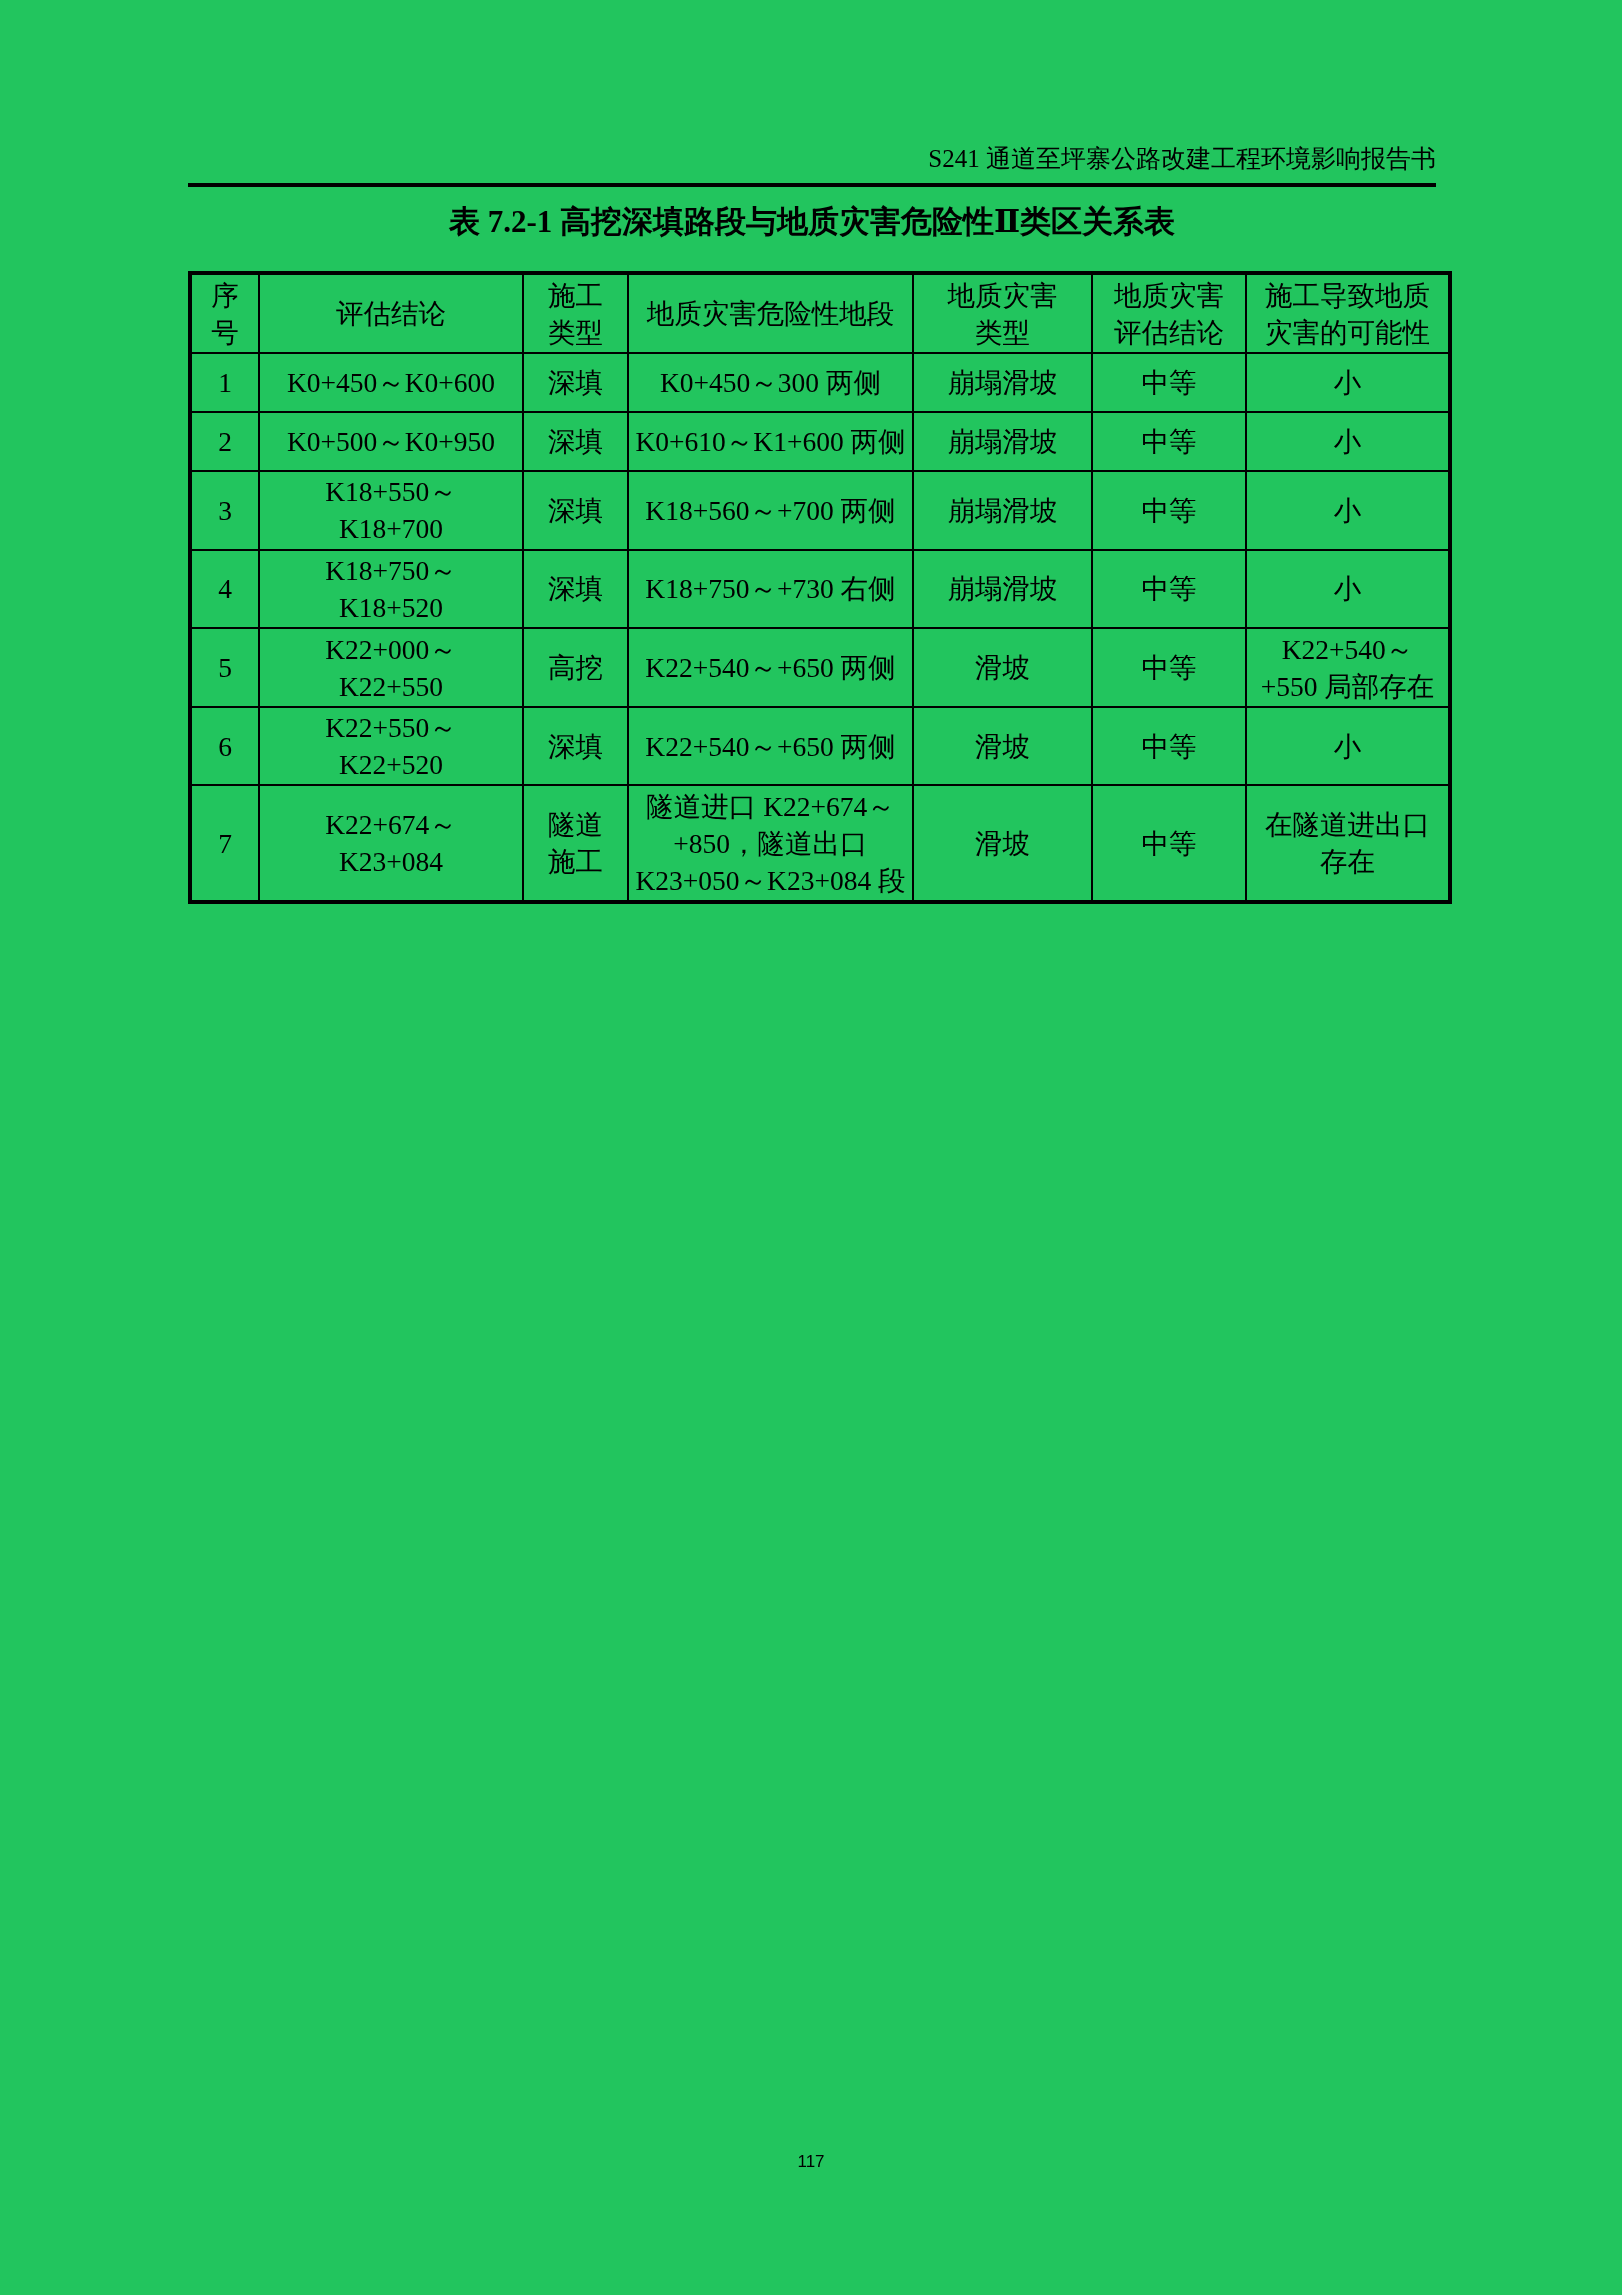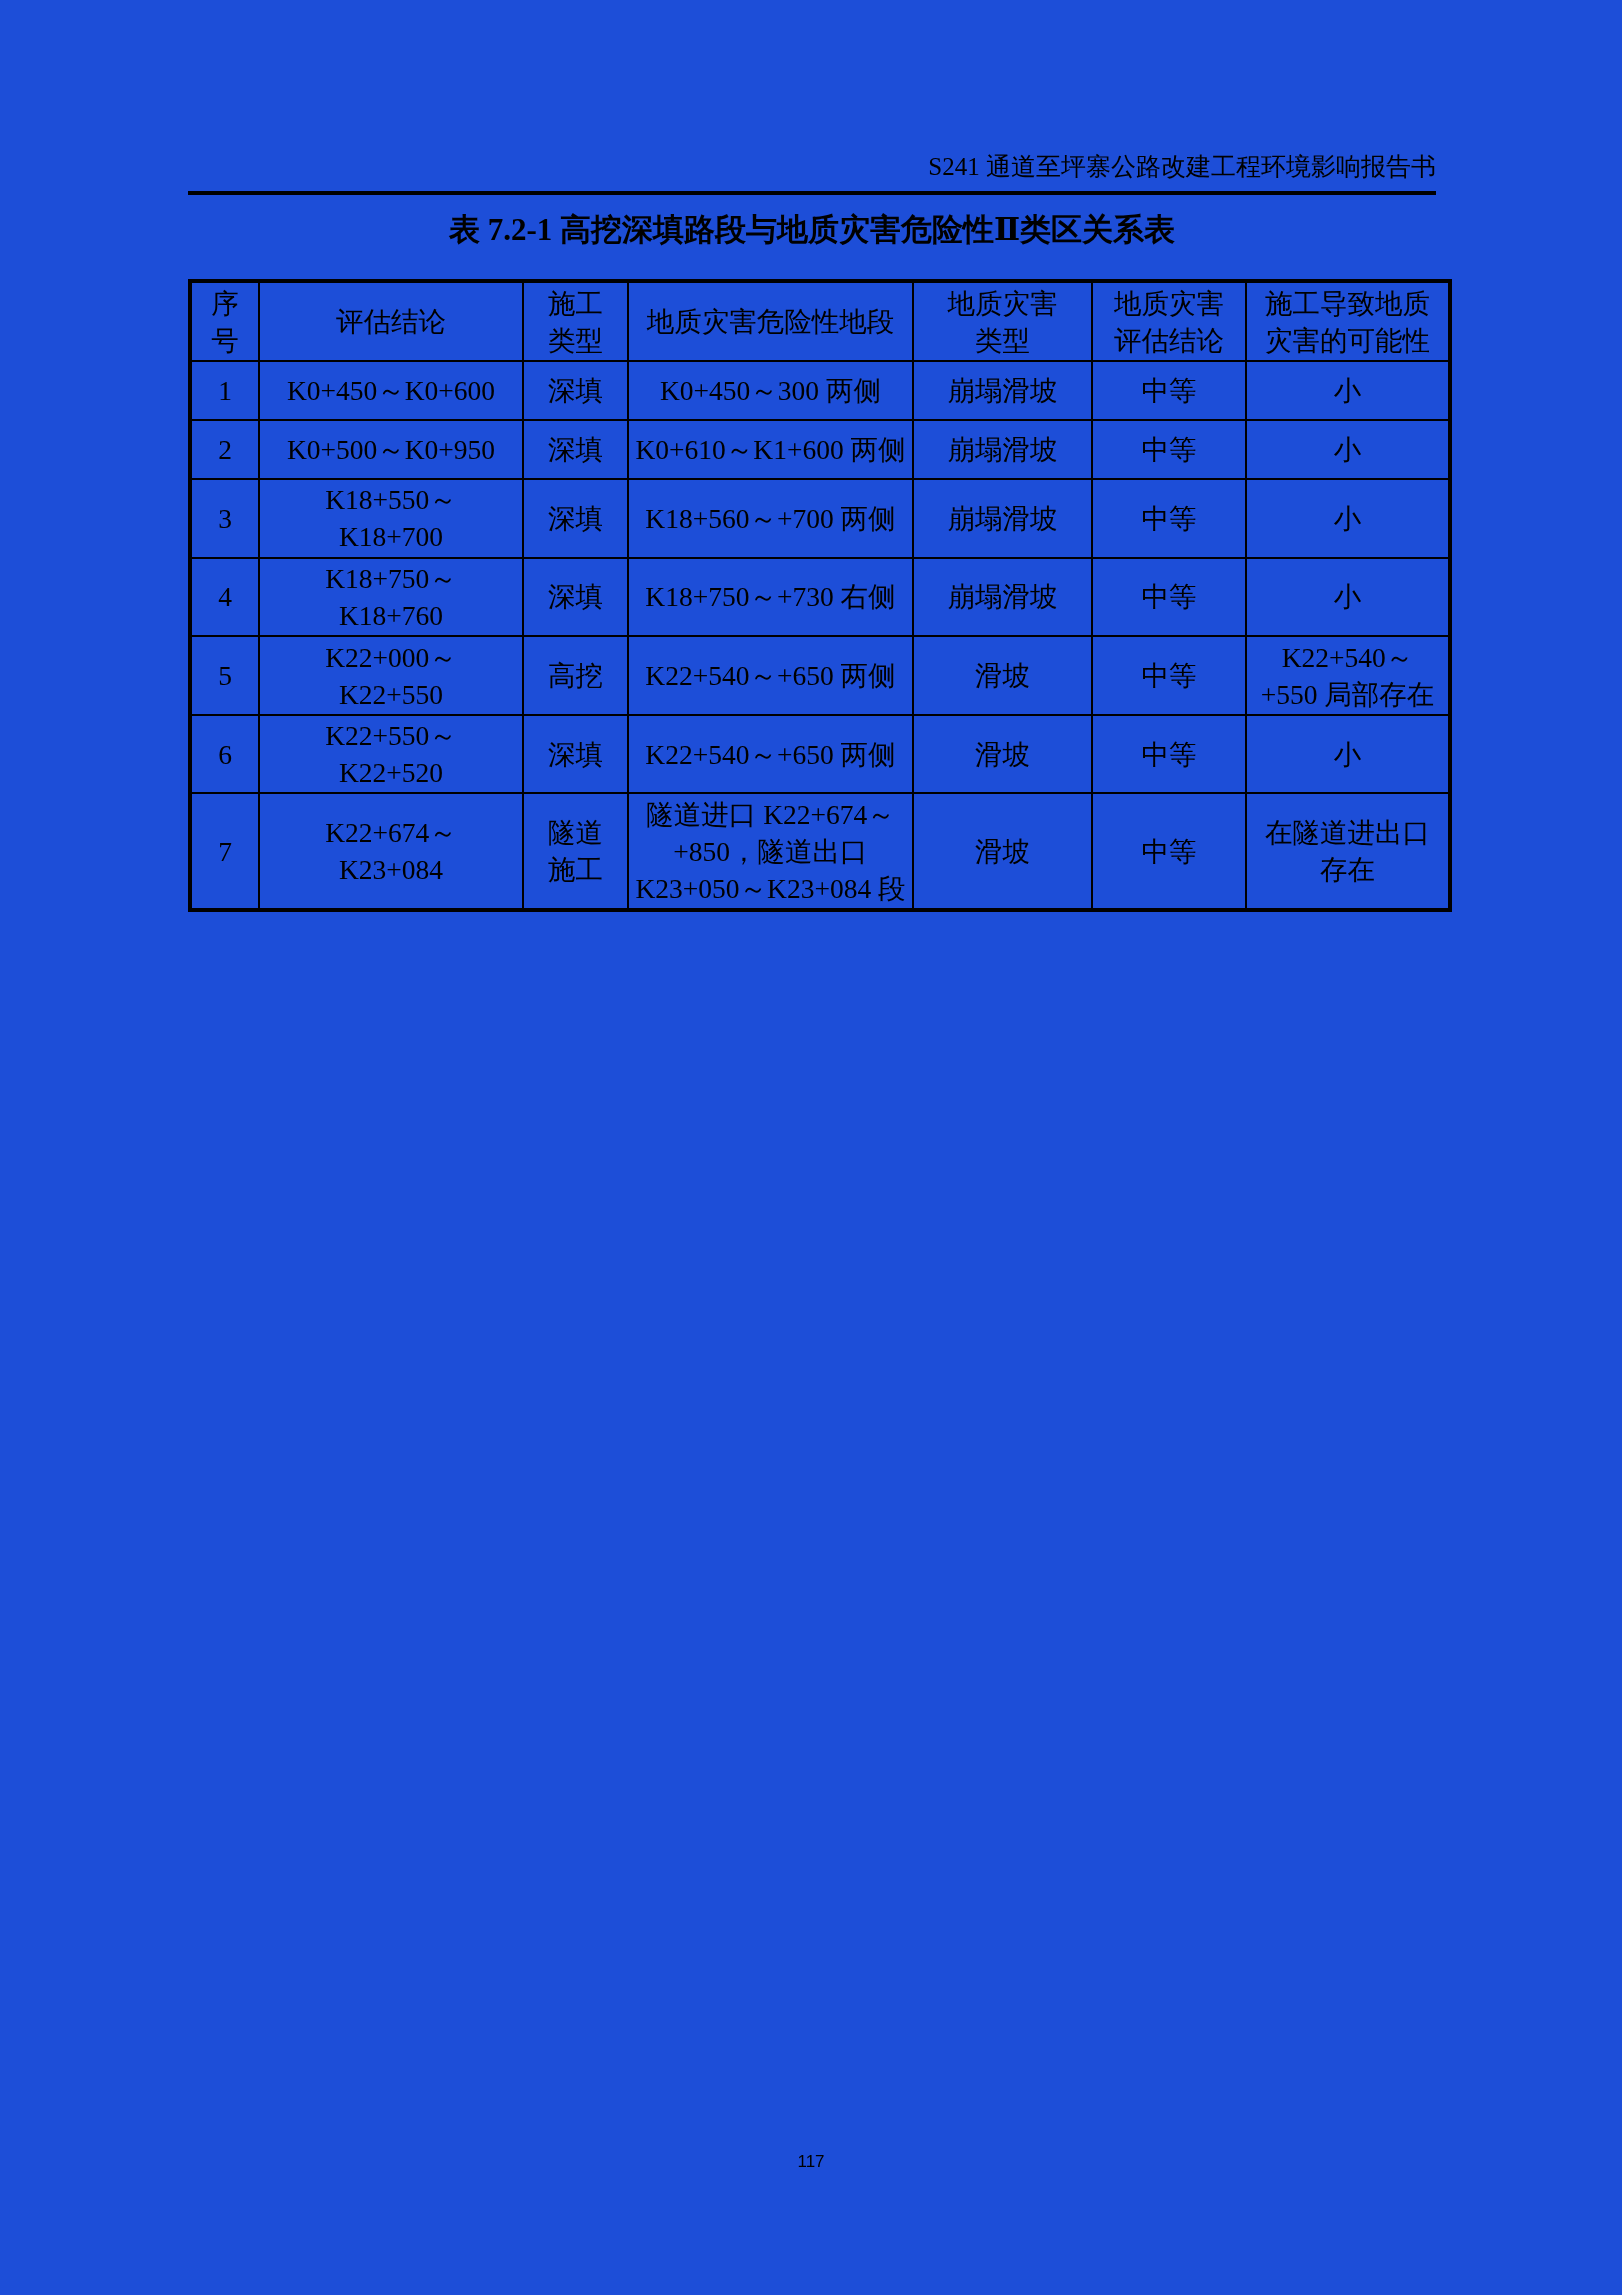--- a/index.html
+++ b/index.html
@@ -4,25 +4,25 @@
 <style>
   html, body {
     margin: 0;
     padding: 0;
     background: #ffffff;
   }
   .page {
     position: relative;
     width: 1622px;
     height: 2295px;
-    background: #1d4ed8;
+    background: #22c55e;
     font-family: "Liberation Serif", "DejaVu Serif", serif;
     color: #000000;
     box-sizing: border-box;
-    padding: 16px 186px 0 188px;
+    padding: 8px 186px 0 188px;
     overflow: hidden;
   }
   .running-head {
     padding-top: 134px;
     text-align: right;
     font-size: 25px;
     line-height: 33px;
     white-space: pre-line;
   }
   .head-rule {
@@ -142,21 +142,21 @@
 K18+700</td>
         <td>深填</td>
         <td>K18+560～+700 两侧</td>
         <td>崩塌滑坡</td>
         <td>中等</td>
         <td>小</td>
       </tr>
       <tr class="h-2line">
         <td>4</td>
         <td>K18+750～
-K18+760</td>
+K18+520</td>
         <td>深填</td>
         <td>K18+750～+730 右侧</td>
         <td>崩塌滑坡</td>
         <td>中等</td>
         <td>小</td>
       </tr>
       <tr class="h-2line">
         <td>5</td>
         <td>K22+000～
 K22+550</td>

